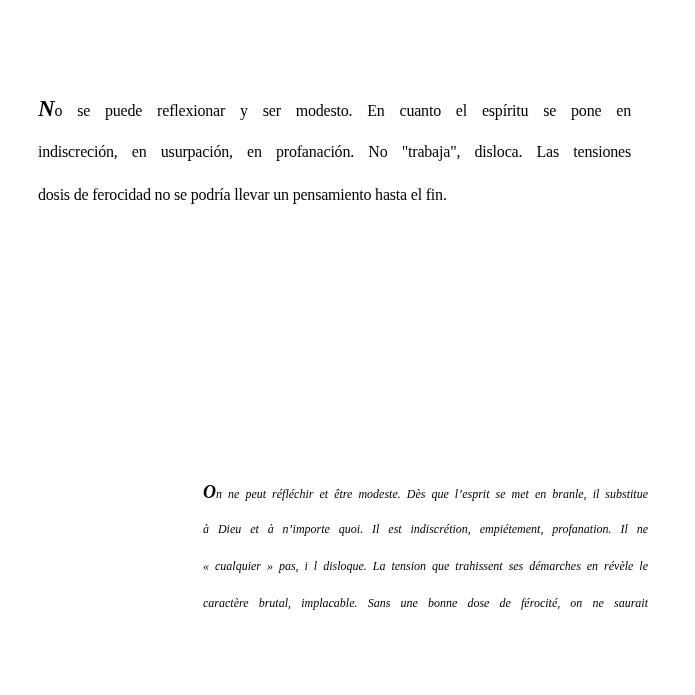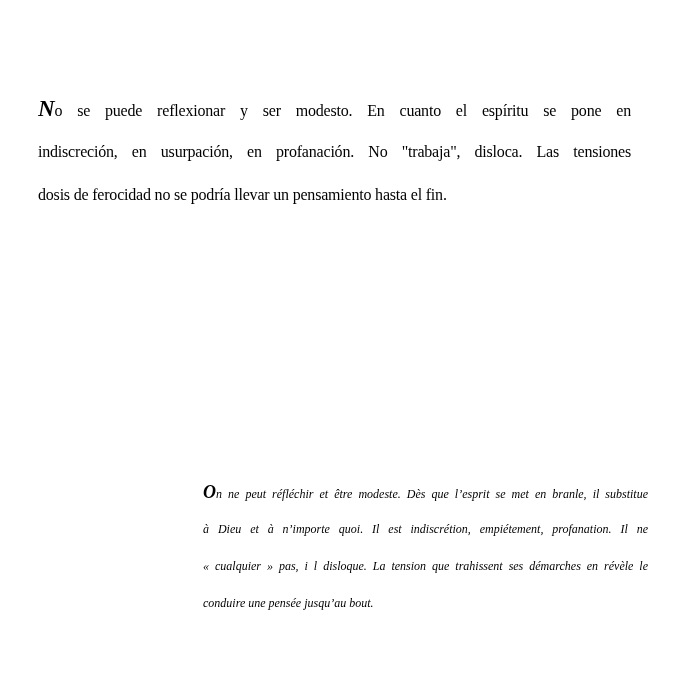--- a/index.html
+++ b/index.html
@@ -65,16 +65,16 @@
   <div class="para para-es">
     <div class="line"><span class="initial-es">N</span><span>o se puede reflexionar y ser modesto.  En cuanto el espíritu se pone en</span></div>
     <div class="line">indiscreción, en usurpación, en profanación. No "trabaja", disloca.  Las tensiones</div>
     <div class="line last">dosis de ferocidad no se podría llevar un pensamiento hasta el fin.</div>
   </div>
 
   <div class="para para-fr">
     <div class="line"><span class="initial-fr">O</span><span>n ne peut réfléchir et être modeste. Dès que l’esprit se met en branle, il substitue</span></div>
     <div class="line">à  Dieu et à  n’importe  quoi.  Il est indiscrétion,  empiétement, profanation.  Il ne</div>
     <div class="line">« cualquier » pas, i l disloque. La tension que trahissent ses démarches  en révèle le</div>
-    <div class="line last">conduire une pensée jusqu’au bout.</div>
+    <div class="line">caractère  brutal,  implacable.  Sans  une  bonne   dose  de  férocité,  on ne saurait</div>
   </div>
 
 </div>
 
 </body></html>

